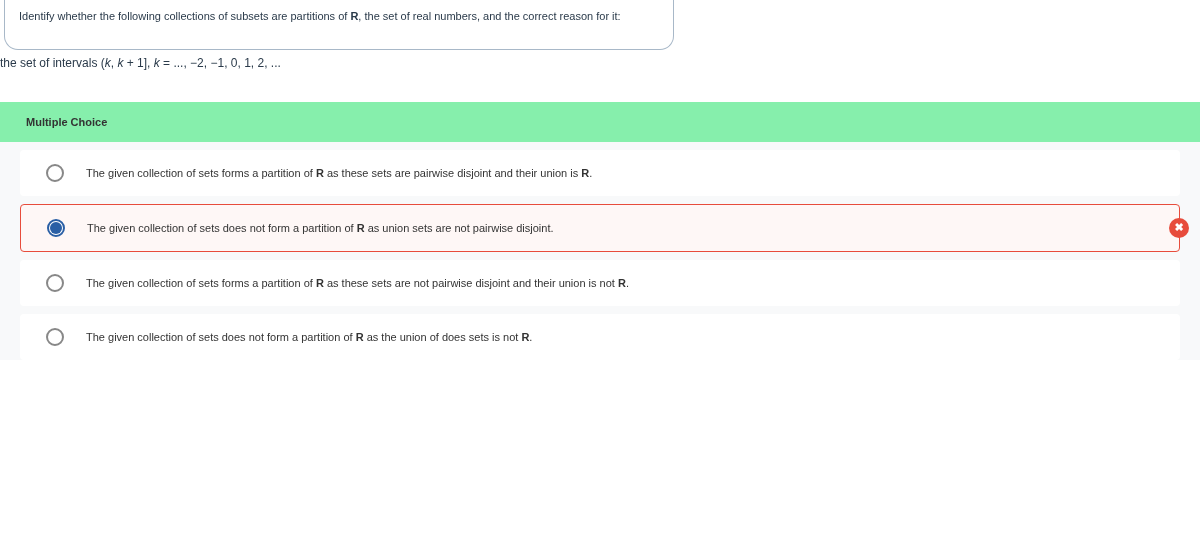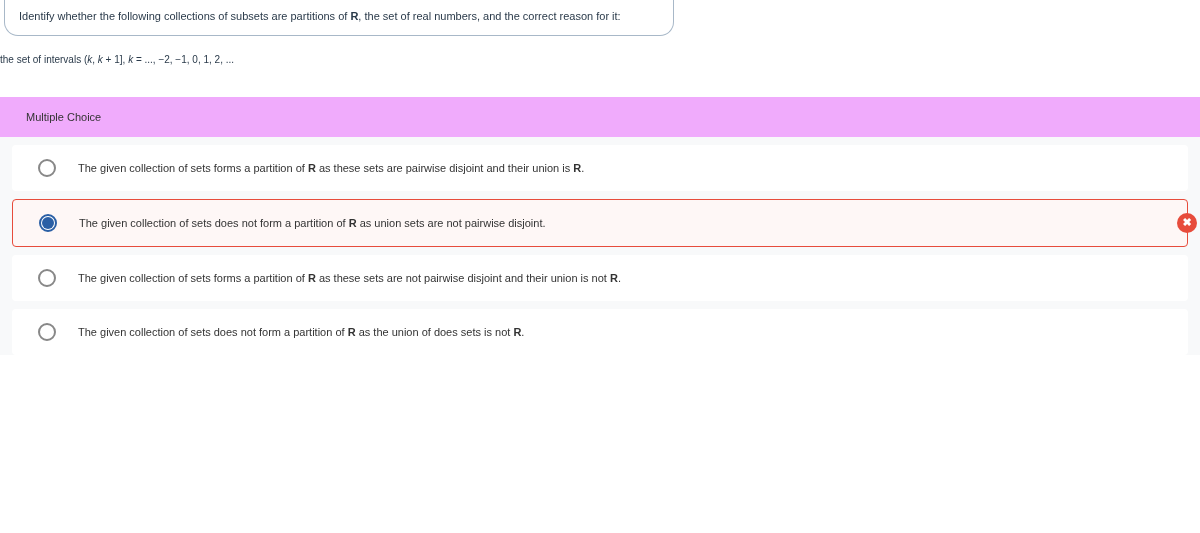--- a/index.html
+++ b/index.html
@@ -12,56 +12,57 @@
       background: #ffffff;
       width: 1200px;
       height: 533px;
       position: relative;
       color: #333;
     }
     .question-box {
       border: 1px solid #a8b8c8;
       border-radius: 14px;
       margin: 0 0 0 4px;
-      padding: 8px 14px 10px 14px;
+      padding: 8px 14px 24px 14px;
       width: 670px;
       font-size: 11px;
       line-height: 1.5;
       color: #2a3a4a;
       border-top: none;
       border-top-left-radius: 0;
       border-top-right-radius: 0;
     }
     .subtext {
-      font-size: 10px;
+      font-size: 12px;
       color: #2a3a4a;
-      margin: 18px 0 0 0;
+      margin: 6px 0 0 0;
     }
     .section-container {
       background: #f8f9fa;
       margin-top: 32px;
       padding: 0;
       width: 100%;
     }
     .section-label {
       font-size: 11px;
       color: #333;
       padding: 14px 0 14px 26px;
-      background: #f0abfc;
+      background: #86efac;
+      font-weight: bold;
     }
     .options-wrap {
       padding: 0 12px;
       position: relative;
     }
     .option-row {
       display: flex;
       align-items: center;
       background: #ffffff;
       border-radius: 4px;
-      margin: 8px 0;
+      margin: 8px 8px;
       padding: 14px 14px 14px 26px;
       font-size: 11px;
       color: #333;
       min-height: 46px;
     }
     .option-row.selected-wrong {
       border: 1px solid #e74c3c;
       background: #fef7f6;
       position: relative;
     }

